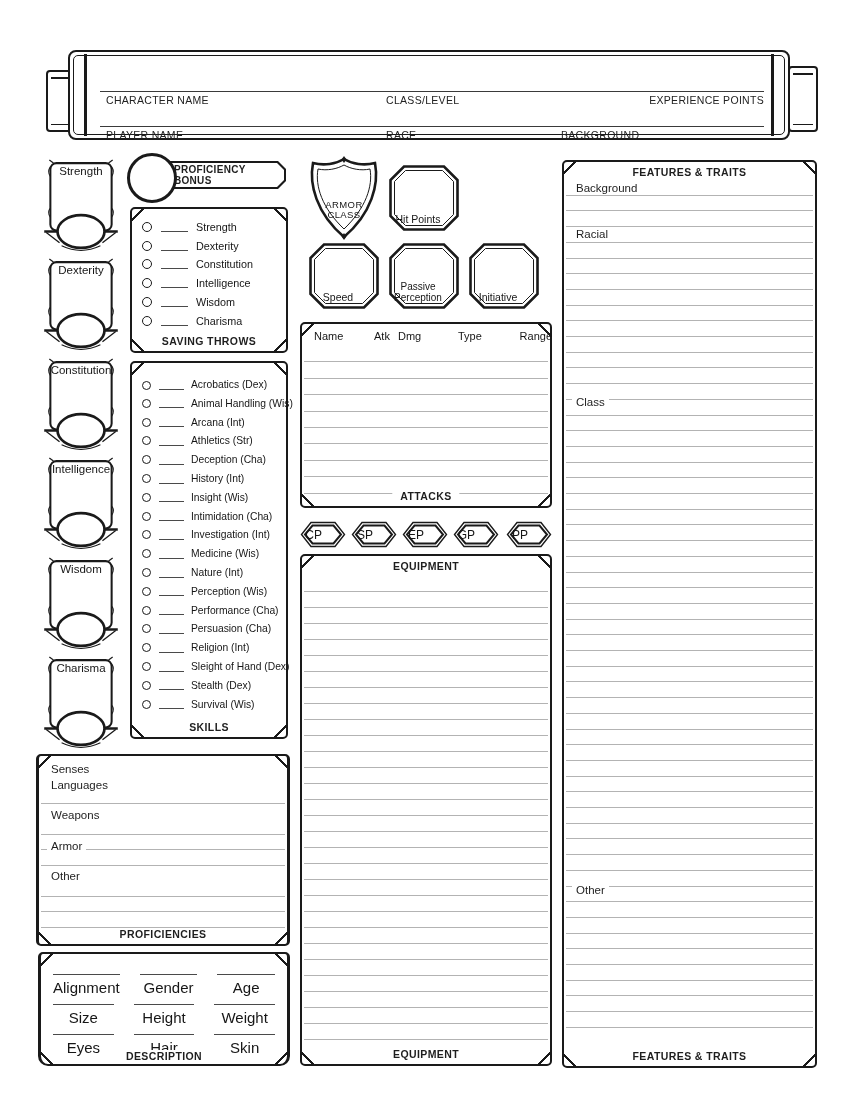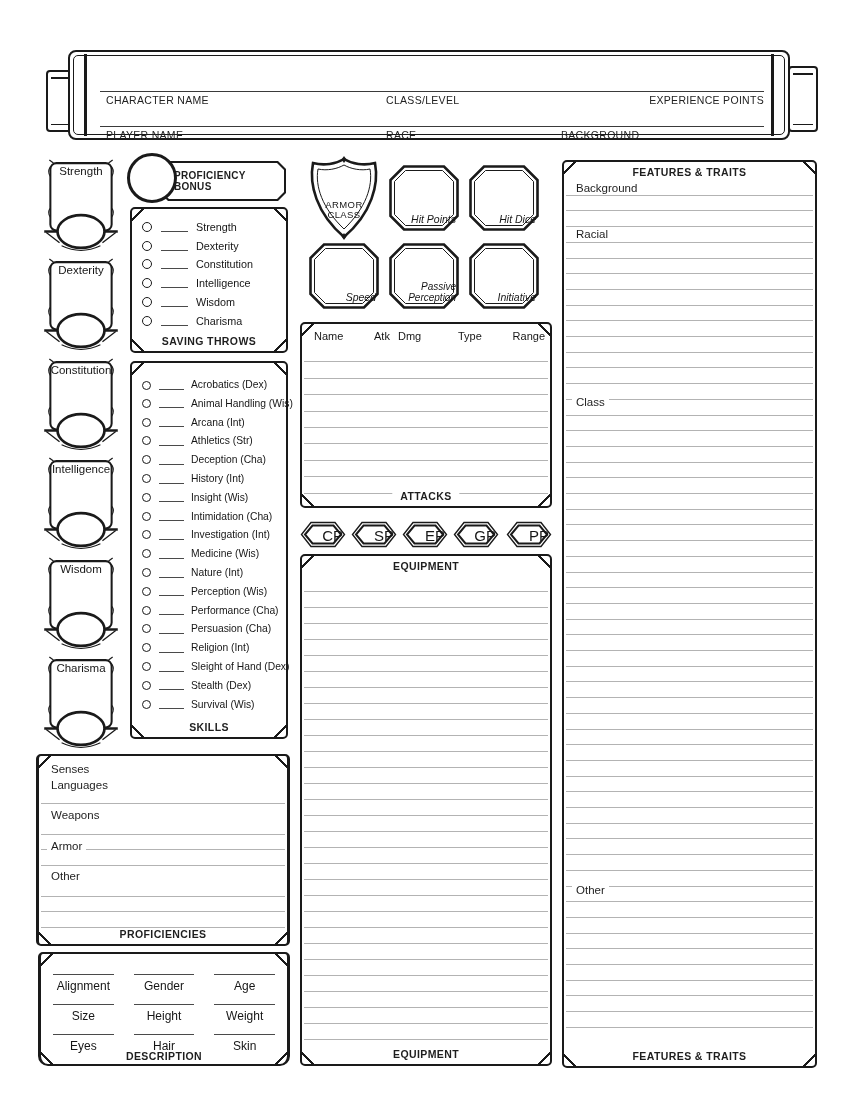--- a/index.html
+++ b/index.html
@@ -53,50 +53,50 @@
   .ability svg{position:absolute;inset:0;width:100%;height:100%;}
   .ability-name{position:absolute;top:7px;left:0;right:0;text-align:center;font-size:11.5px;color:#161616;}
   .ability-score{position:absolute;top:22px;left:14px;right:14px;height:32px;cursor:text;}
   .ability-mod{position:absolute;left:50%;top:57px;transform:translateX(-50%);width:44px;height:30px;border-radius:50%;cursor:text;}
 
   
   .prof-circle{left:127px;top:153px;width:50px;height:50px;border:3px solid var(--ink);border-radius:50%;background:var(--paper);z-index:3;}
   .clipbox{position:absolute;background:var(--ink);}
   .clipbox,.clipbox>.cb-in{clip-path:polygon(8px 0,calc(100% - 8px) 0,100% 8px,100% calc(100% - 8px),calc(100% - 8px) 100%,8px 100%,0 calc(100% - 8px),0 8px);}
   .clipbox>.cb-in{position:absolute;inset:2px;background:var(--paper);clip-path:polygon(7px 0,calc(100% - 7px) 0,100% 7px,100% calc(100% - 7px),calc(100% - 7px) 100%,7px 100%,0 calc(100% - 7px),0 7px);}
-  .prof-label-box{left:160px;top:161px;width:126px;height:40px;z-index:2;}
+  .prof-label-box{left:160px;top:161px;width:126px;height:28px;z-index:2;}
   .prof-label-text{position:absolute;inset:0;display:flex;align-items:center;justify-content:center;
     font-size:10px;font-weight:bold;letter-spacing:.3px;padding-left:14px;}
 
   
   .check-row{position:absolute;left:10px;right:6px;display:flex;align-items:center;}
   .ck-circle{width:10px;height:10px;border:1.6px solid var(--ink);border-radius:50%;background:var(--paper);flex:0 0 auto;}
   .ck-line{width:27px;border-bottom:1.5px solid #4a4a4a;height:10px;margin:0 8px 0 9px;flex:0 0 auto;}
   .ck-label{font-size:10.8px;white-space:nowrap;color:#161616;}
   .skills .ck-circle{width:9px;height:9px;}
   .skills .ck-line{width:25px;margin:0 7px 0 8px;}
   .skills .ck-label{font-size:10.3px;}
 
   
   .statbox{position:absolute;}
   .statbox svg{position:absolute;inset:0;width:100%;height:100%;}
-  .stat-label{position:absolute;left:4px;right:4px;bottom:7px;text-align:right;font-size:10.5px;line-height:1.05;color:#161616;font-style:italic;}
+  .stat-label{position:absolute;left:4px;right:16px;bottom:7px;text-align:center;font-size:10.5px;line-height:1.05;color:#161616;}
   .stat-input{position:absolute;left:10px;right:10px;top:10px;bottom:24px;cursor:text;}
   .shield-label{position:absolute;left:12px;right:12px;top:44px;text-align:center;font-size:9.5px;line-height:1.1;letter-spacing:.4px;color:#161616;}
 
   
   .atk-col{position:absolute;top:6px;font-size:11px;color:#161616;}
   
   .coin{position:absolute;top:0;width:46px;height:27px;}
   .coin svg{position:absolute;inset:0;width:100%;height:100%;}
-  .coin-label{position:absolute;right:3px;top:50%;transform:translateY(-50%);font-size:15px;color:#161616;}
+  .coin-label{position:absolute;right:24px;top:50%;transform:translateY(-50%);font-size:12px;color:#161616;}
 
   
   .desc-row{position:absolute;left:12px;right:12px;display:flex;gap:20px;}
-  .desc-cell{flex:1;border-top:1.2px solid #4a4a4a;text-align:center;font-size:12px;padding-top:4px;color:#161616;}
+  .desc-cell{flex:1;border-top:1.2px solid #4a4a4a;text-align:center;font-size:15px;padding-top:4px;color:#161616;}
 </style>
 </head>
 <body>
 
 <svg width="0" height="0" style="position:absolute" aria-hidden="true">
   <defs>
     <g id="ability-frame-g" stroke="#1a1a1a" fill="none">
       <rect x="8" y="5" width="60" height="66" rx="6" stroke-width="2" fill="#ffffff"></rect>
       <path d="M11 5 L7 2 M65 5 L69 2" stroke-width="1.2"></path>
       <path d="M8 18 Q4.5 13 8 9 M68 18 Q71.5 13 68 9" stroke-width="1"></path>
@@ -351,27 +351,20 @@
     <div class="shield-label">ARMOR CLASS</div>
   </div>
 
   <div class="statbox" style="left:388px;top:164px;width:72px;height:68px;">
     <svg viewBox="0 0 72 68">
         <use href="#octo-frame-g"></use>
       </svg>
     <div class="stat-input"></div>
     <div class="stat-label">Hit Points</div>
   </div>
-  <div class="statbox" style="left:468px;top:164px;width:72px;height:68px;">
-    <svg viewBox="0 0 72 68">
-        <use href="#octo-frame-g"></use>
-      </svg>
-    <div class="stat-input"></div>
-    <div class="stat-label">Hit Dice</div>
-  </div>
   <div class="statbox" style="left:308px;top:242px;width:72px;height:68px;">
     <svg viewBox="0 0 72 68">
         <use href="#octo-frame-g"></use>
       </svg>
     <div class="stat-input"></div>
     <div class="stat-label">Speed</div>
   </div>
   <div class="statbox" style="left:388px;top:242px;width:72px;height:68px;">
     <svg viewBox="0 0 72 68">
         <use href="#octo-frame-g"></use>
@@ -385,21 +378,21 @@
       </svg>
     <div class="stat-input"></div>
     <div class="stat-label">Initiative</div>
   </div>
 
   <div class="fancy" style="left:300px;top:322px;width:252px;height:186px;">
     <div class="atk-col" style="left:12px;">Name</div>
     <div class="atk-col" style="left:72px;text-align:center;">Atk</div>
     <div class="atk-col" style="left:96px;">Dmg</div>
     <div class="atk-col" style="left:156px;">Type</div>
-    <div class="atk-col" style="left:199px;width:44px;text-align:right;">Range</div>
+    <div class="atk-col" style="left:206px;width:44px;text-align:right;">Range</div>
     <div class="rules sp164" style="left:2px;right:2px;top:22px;height:148px;"></div>
     <div class="box-title-bottom">ATTACKS</div>
   </div>
 
   <div class="abs" style="left:300px;top:521px;width:252px;height:27px;">
     <div class="coin" style="left:0;">
       <svg viewBox="0 0 46 27">
           <use href="#coin-frame-g"></use>
         </svg>
       <div class="coin-label">CP</div>

